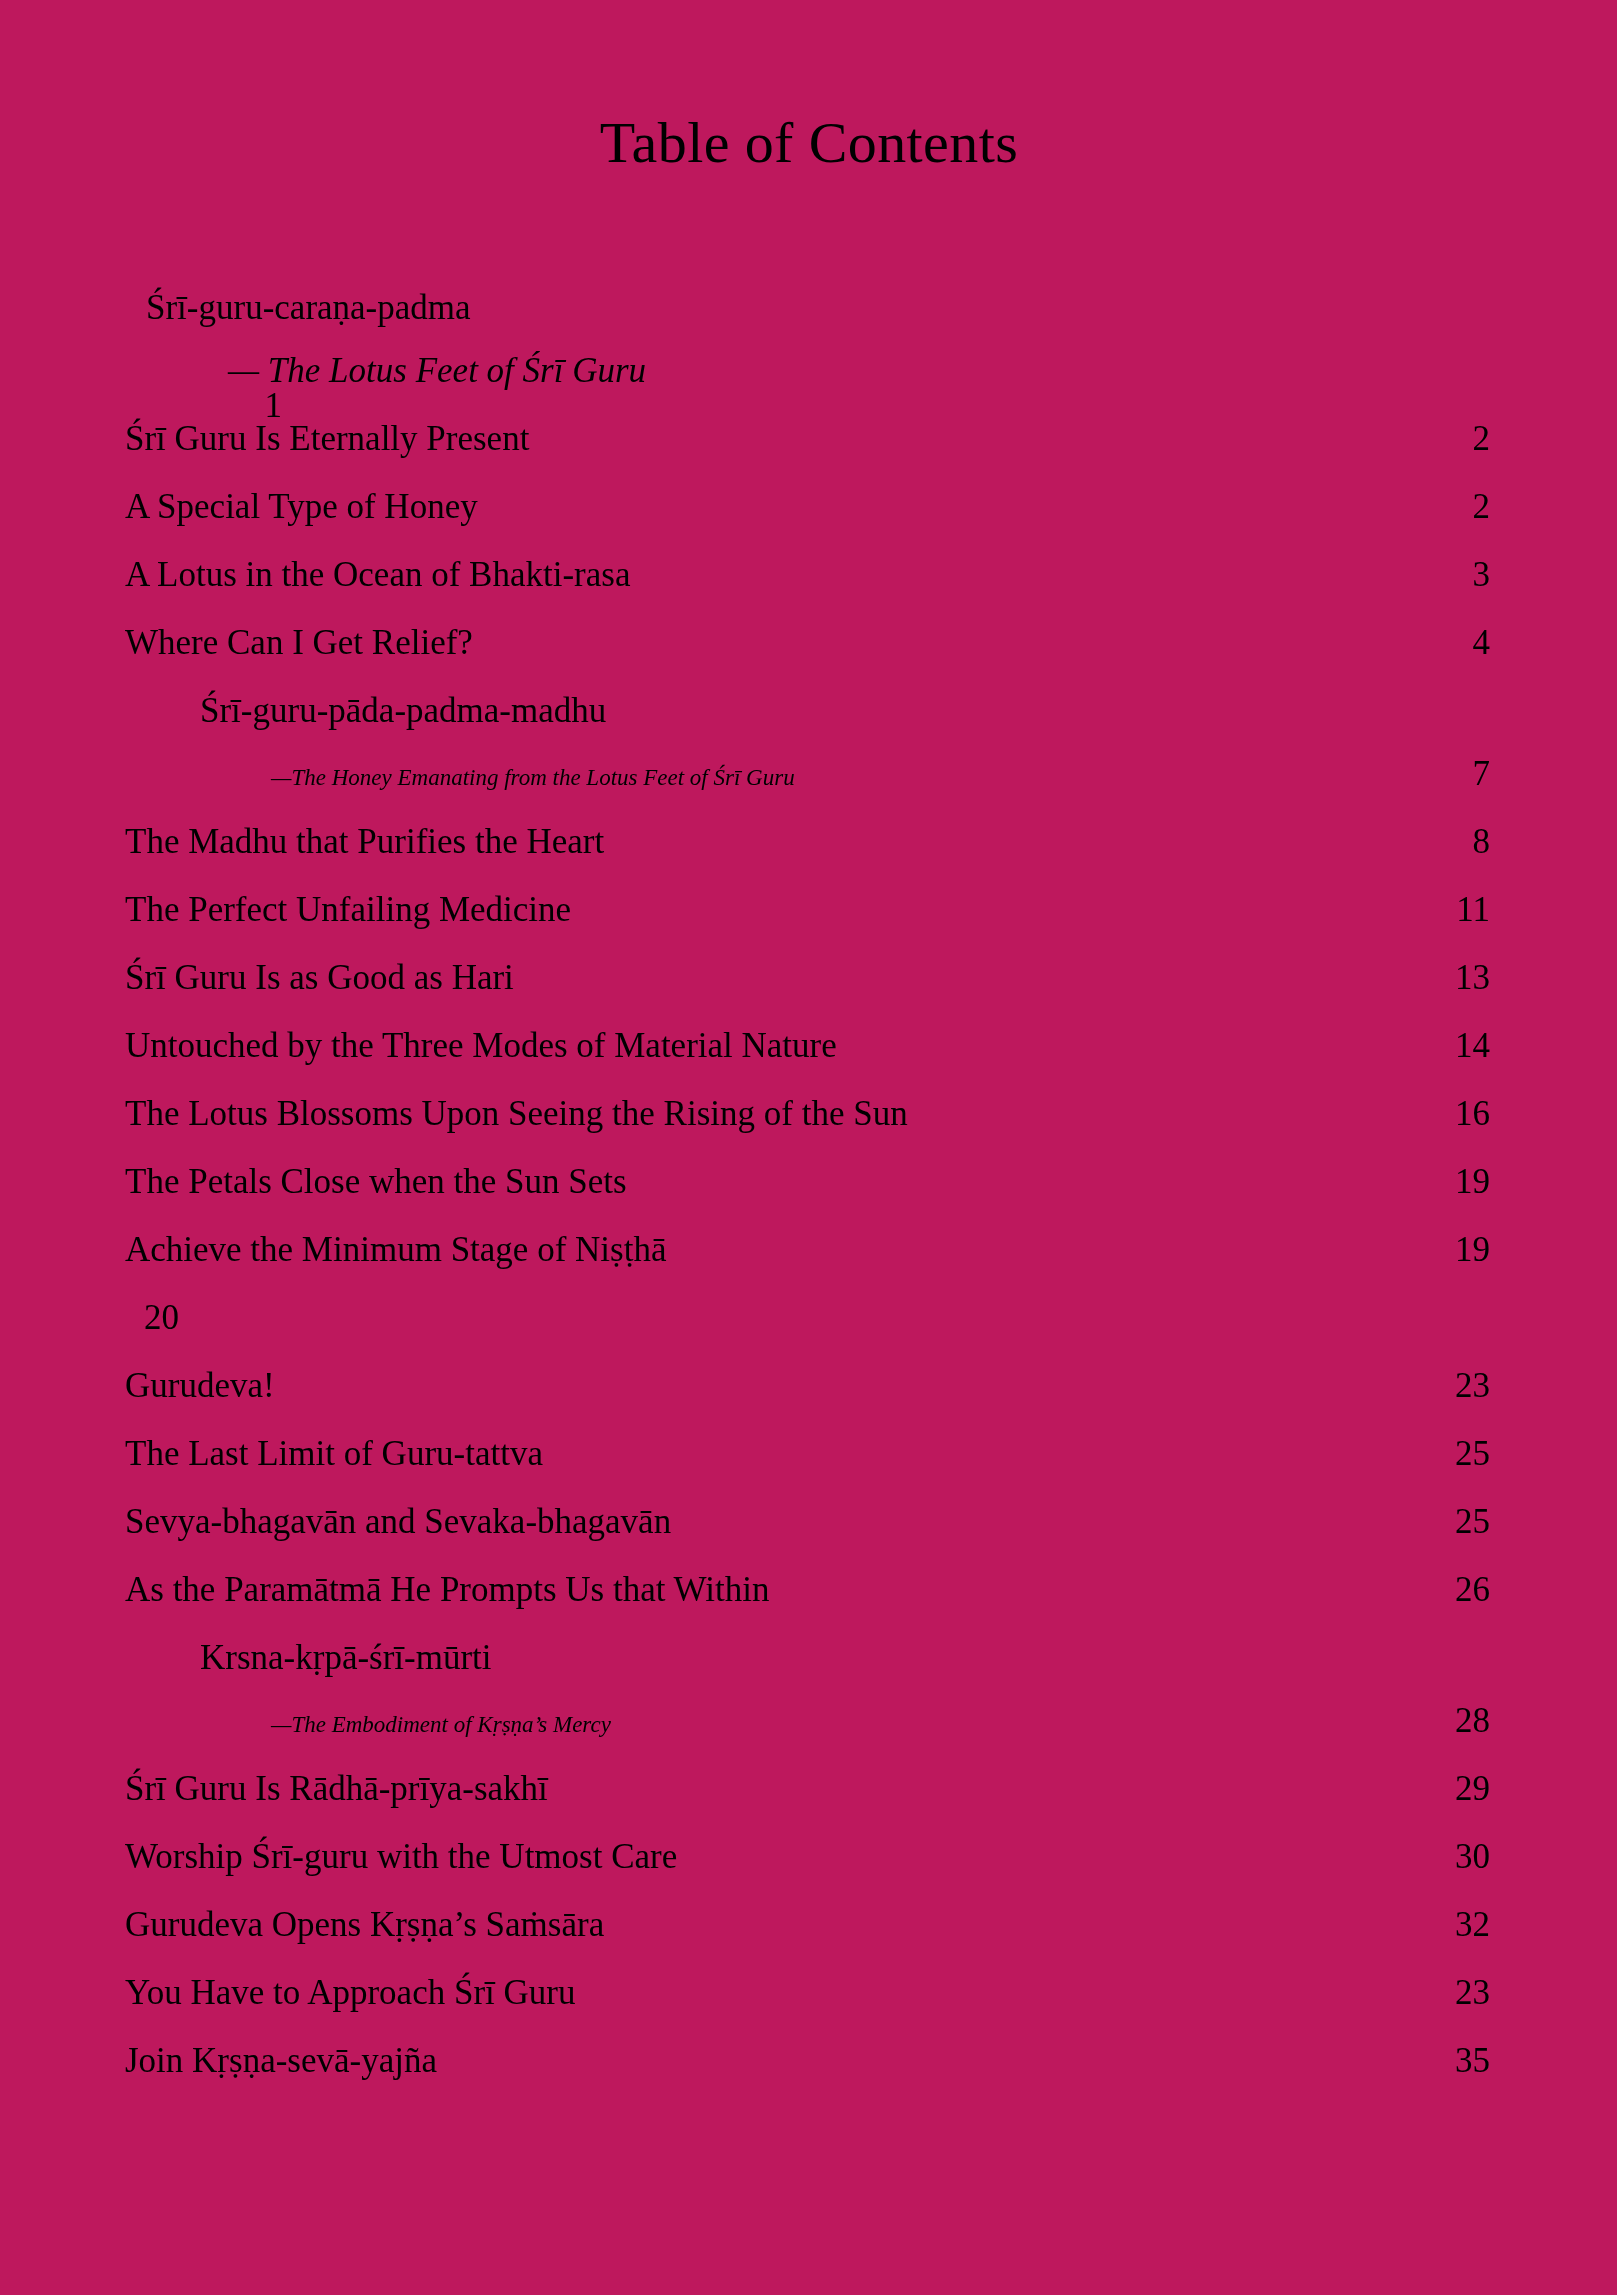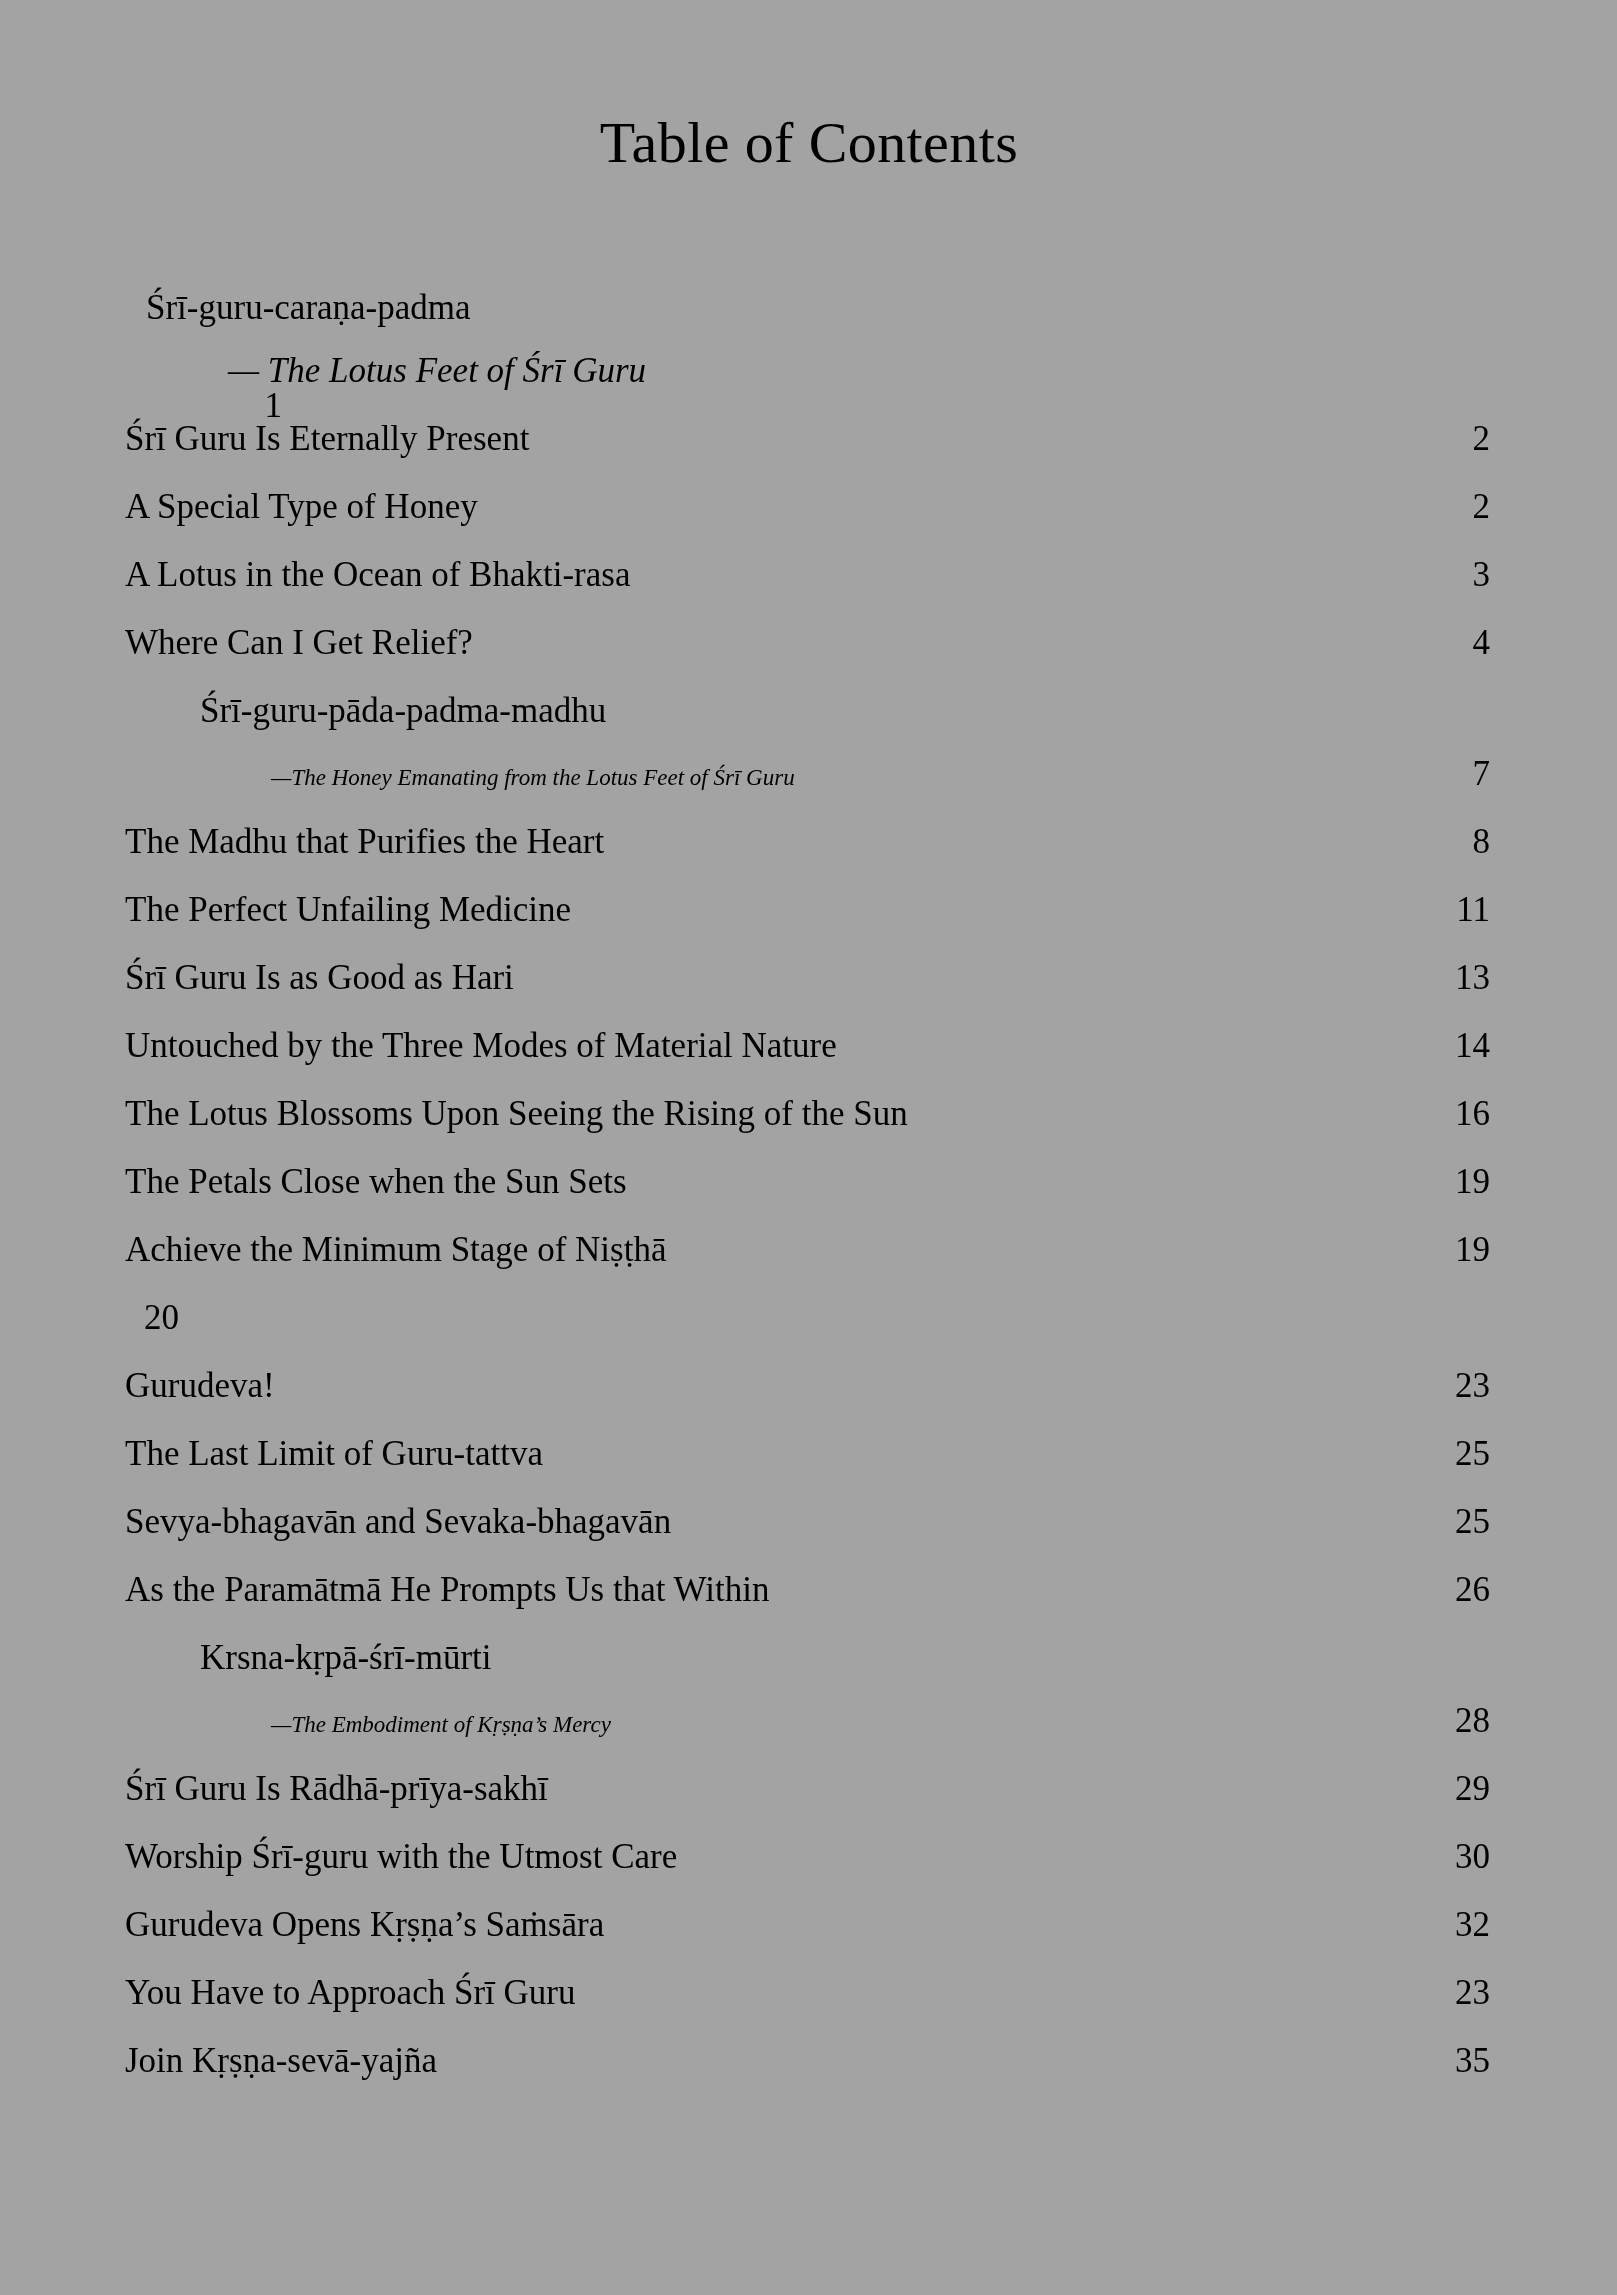--- a/index.html
+++ b/index.html
@@ -15,21 +15,21 @@
     position: relative;
     overflow: hidden;
   }
 
   .page {
     width: 1618px;
     height: 2295px;
     box-sizing: border-box;
     padding: 0;
     position: relative;
-    background: #a3a3a3;
+    background: #be185d;
   }
 
   
   .toc-title {
     text-align: center;
     font-size: 58px;
     font-weight: 400;
     letter-spacing: 0.4px;
     margin: 0;
     padding-top: 114px;

